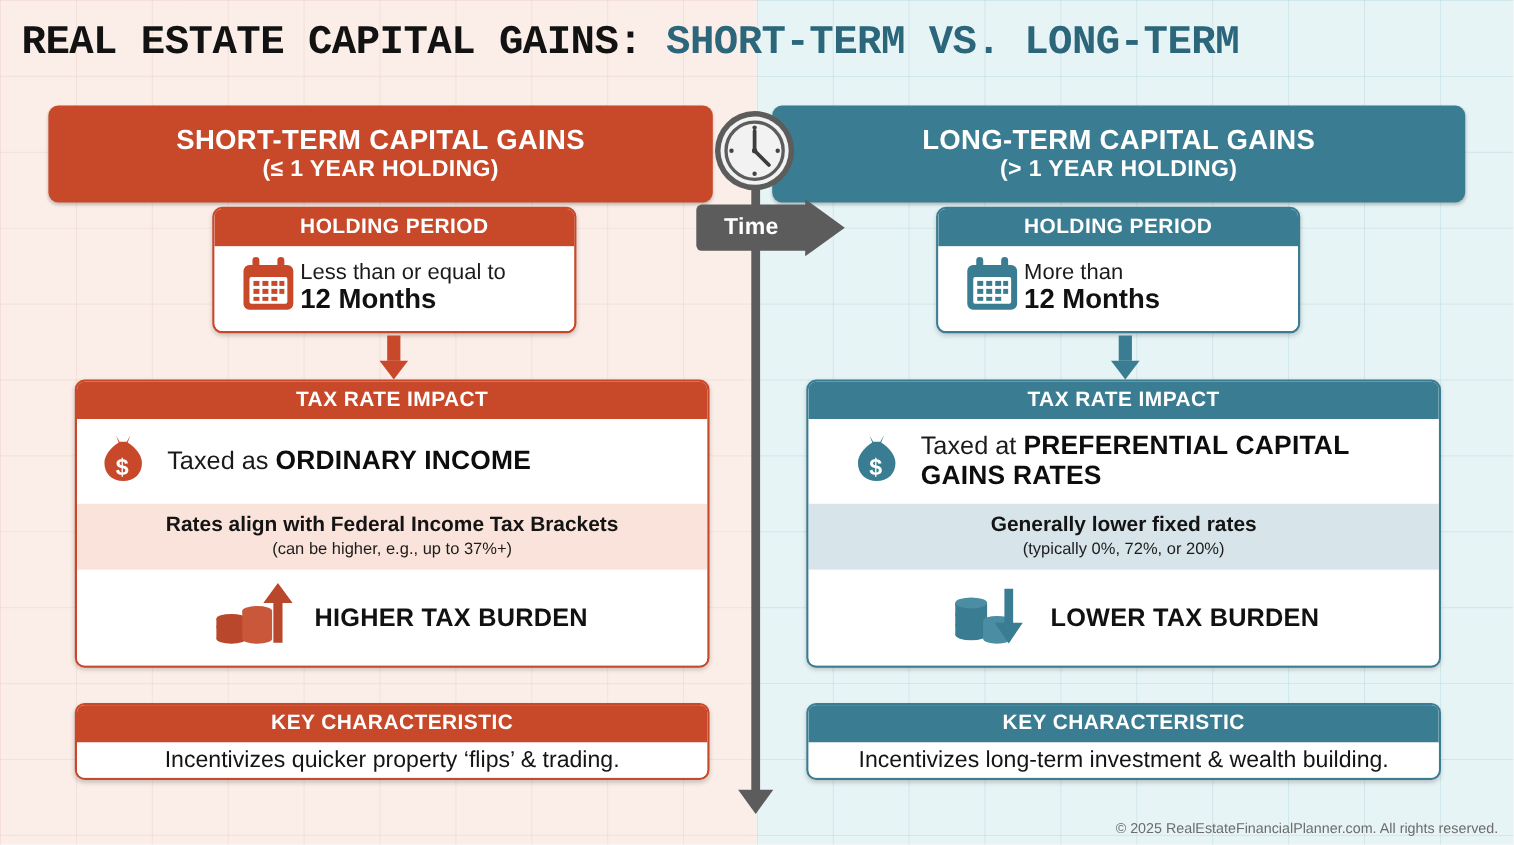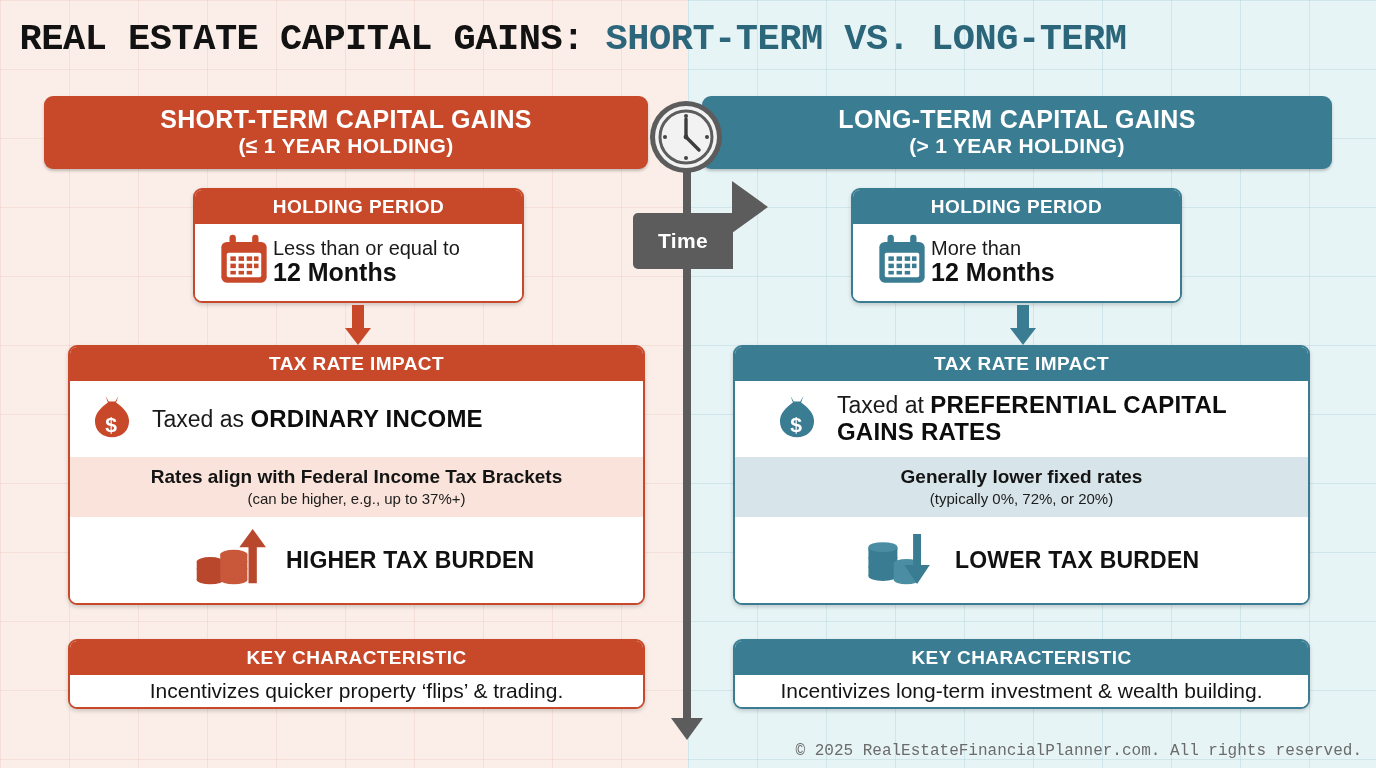--- a/index.html
+++ b/index.html
@@ -39,21 +39,21 @@
     text-align:center;
     font-size:37px; font-weight:bold; letter-spacing:-.5px;
     white-space:nowrap;
     font-family:Liberation Mono, monospace;
   }
   .title .t-black { color:#121212; }
   .title .t-teal  { color:#2c667b; }
 
   
   .col-header {
-    position:absolute; top:96px; height:73px;
+    position:absolute; top:96px; height:88px;
     border-radius:9px;
     color:#fff; text-align:center;
     display:flex; flex-direction:column; align-items:center; justify-content:center;
     box-shadow:0 2px 3px rgba(0,0,0,.22);
   }
   .col-header .line1 { font-size:25px; font-weight:bold; letter-spacing:.3px; line-height:1.08; }
   .col-header .line2 { font-size:21px; font-weight:bold; letter-spacing:.3px; line-height:1.2; }
   #hdr-left  { left:44px;  width:604px; background:#c8492a; }
   #hdr-right { left:702px; width:630px; background:#3a7d92; }
 
@@ -137,41 +137,41 @@
   #timeline-arrowhead {
     position:absolute; left:671px; top:718px;
     width:0; height:0;
     border-left:16px solid transparent; border-right:16px solid transparent;
     border-top:22px solid #5c5c5c;
   }
   #time-banner {
     position:absolute; left:633px; top:186px; height:42px; width:134px;
   }
   #time-banner .body {
-    position:absolute; left:0; top:0; width:100px; height:56px;
+    position:absolute; left:0; top:0; width:100px; height:42px;
     background:#5c5c5c; border-radius:5px 0 0 5px;
-    display:flex; align-items:center; justify-content:center;margin-top:27px;
+    display:flex; align-items:center; justify-content:center;
   }
   #time-banner .body span {
     color:#fff; font-size:21px; font-weight:bold; letter-spacing:.3px;
   }
   #time-banner .tip {
     position:absolute; left:99px; top:-5px;
     width:0; height:0;
     border-top:26px solid transparent; border-bottom:26px solid transparent;
     border-left:36px solid #5c5c5c;
   }
   #clock {
     position:absolute; left:648px; top:99px; width:76px; height:76px;
   }
 
   
   #footer {
     position:absolute; right:14px; bottom:8px;
-    font-size:16px; color:#6b6b6b;font-family:Liberation Mono, monospace;
+    font-size:13px; color:#6b6b6b;
   }
 </style>
 </head>
 <body>
 
 <div id="stage">
 
   <div class="bg-left"></div>
   <div class="bg-right"></div>
   <div class="grid-left"></div>

